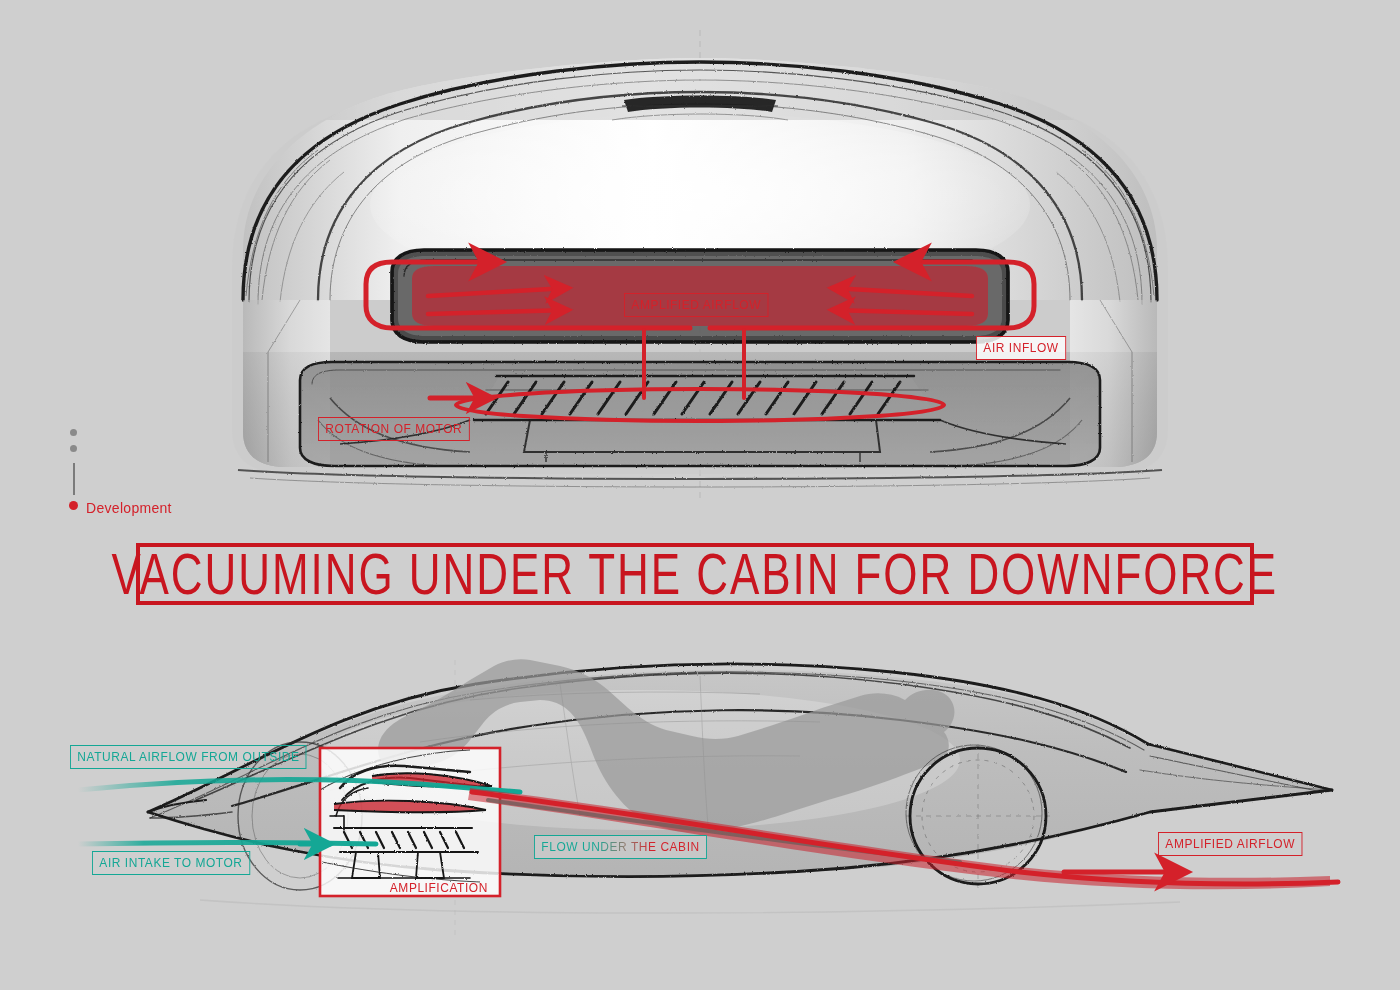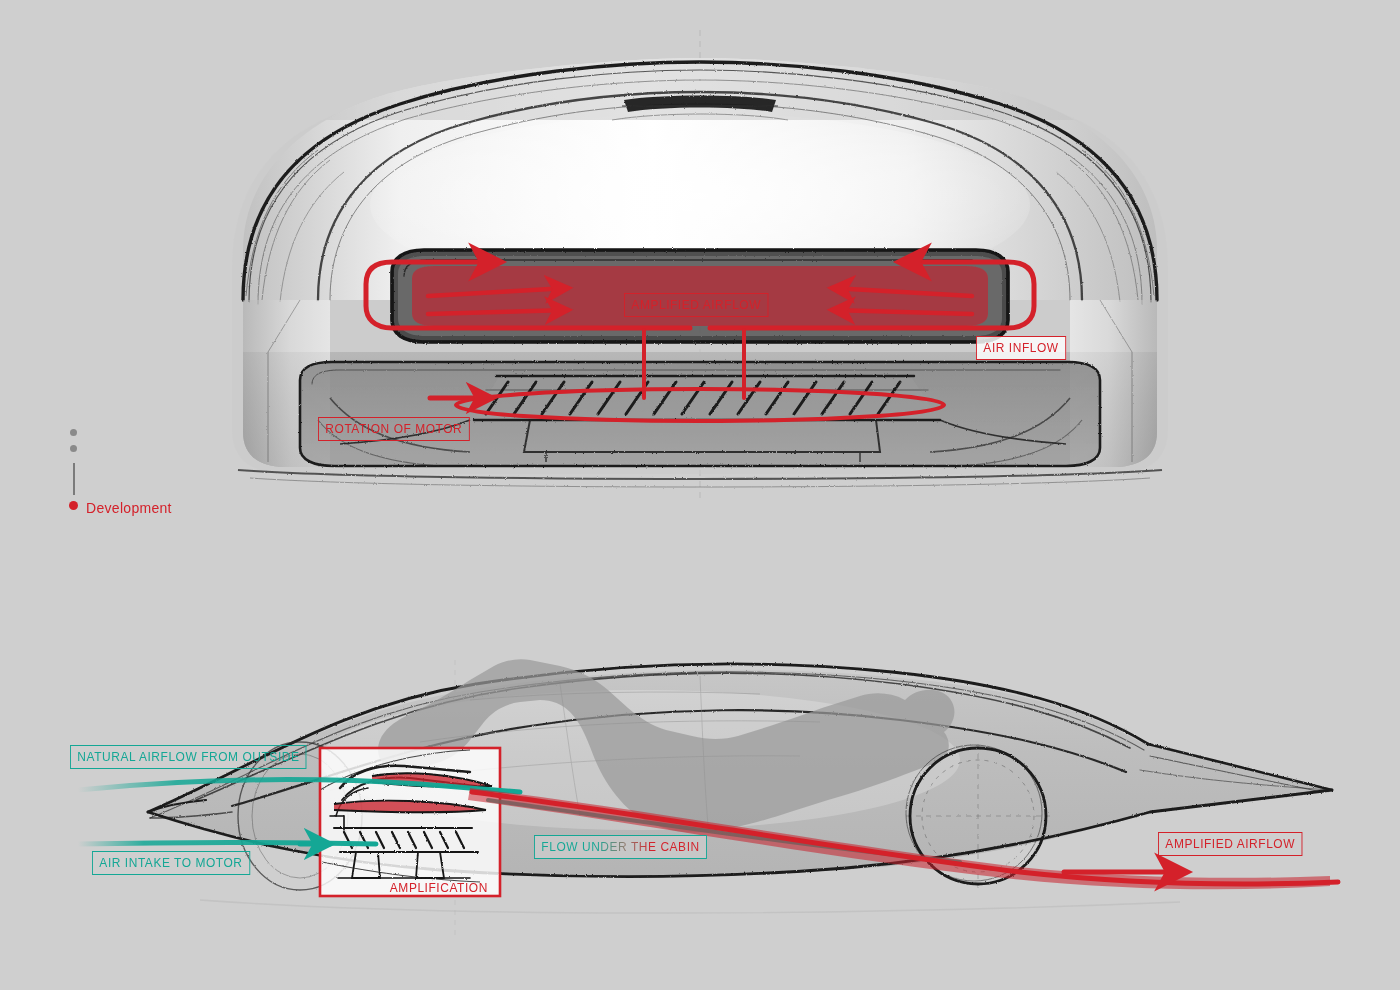--- a/index.html
+++ b/index.html
@@ -577,20 +577,25 @@
     <div class="dot active"></div>
     <div class="label">Development</div>
   </div>
 
   <div class="chip" style="left:624px; top:293px;">AMPLIFIED AIRFLOW</div>
 
   <div class="chip onwhite" style="left:976px; top:336px;">AIR INFLOW</div>
 
   <div class="chip" style="left:318px; top:417px;">ROTATION OF MOTOR</div>
 
+  <div id="title-banner">
+    <div class="inner">
+      <span id="title-text">VACUUMING UNDER THE CABIN FOR DOWNFORCE</span>
+    </div>
+  </div>
 
   <div class="chip teal" style="left:70px; top:745px;">NATURAL AIRFLOW FROM OUTSIDE</div>
 
   <div class="chip teal" style="left:92px; top:851px;">AIR INTAKE TO MOTOR</div>
 
   <div class="chip grad" style="left:534px; top:835px;">
     <span class="g">FLOW UNDER THE CABIN</span>
   </div>
 
   <div class="chip plain" style="left:388px; top:878px;">AMPLIFICATION</div>

